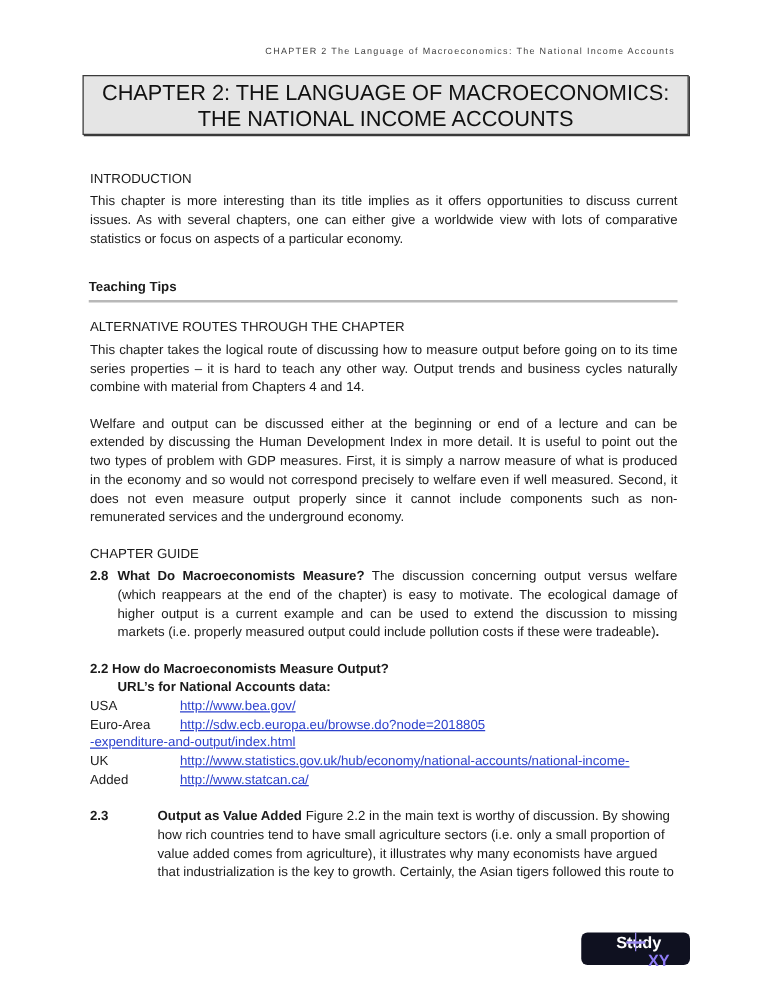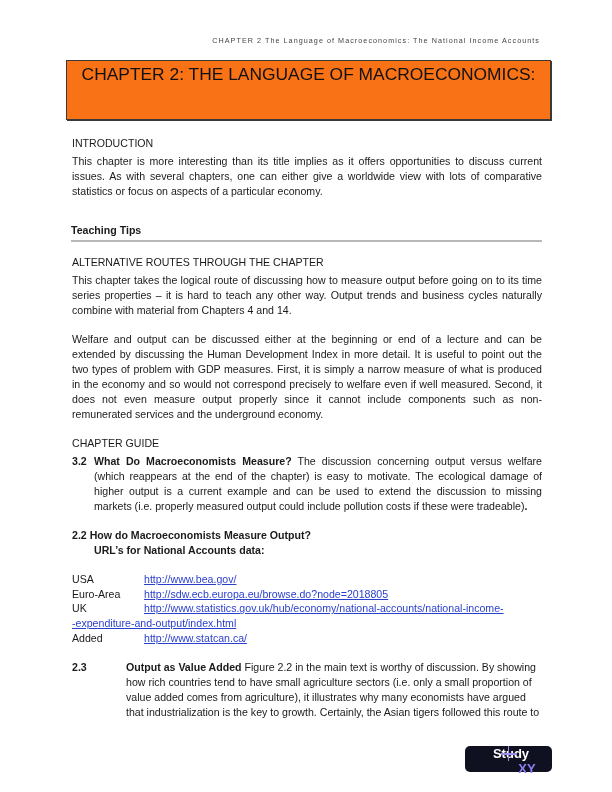--- a/index.html
+++ b/index.html
@@ -23,22 +23,22 @@
       text-align: right;
       font-size: 7.2px;
       letter-spacing: 1.05px;
       color: #444;
     }
     .title-box {
       position: absolute;
       left: 66px;
       top: 60px;
       width: 485px;
-      height: 60px;
-      background: #f97316;
+      height: 48px;
+      background: #e5e5e5;
       border: 1px solid #3a3a3a;
       box-shadow: 1px 1px 0 #3a3a3a;
       text-align: center;
       font-size: 17.4px;
       line-height: 21px;
       padding-top: 3px;
       box-sizing: border-box;
       color: #111;
     }
     .content {
@@ -67,21 +67,21 @@
       width: 22px;
       flex: none;
       font-weight: bold;
     }
     .numbered .body {
       flex: 1;
     }
     .bold { font-weight: bold; }
     .url-table {
       margin-left: 0;
-      margin-top: 14px;
+      margin-top: 0;
     }
     .url-row {
       display: flex;
       line-height: 14.7px;
     }
     .url-row .country {
       width: 72px;
       flex: none;
     }
     .url-row a, .url-cont {
@@ -130,57 +130,58 @@
     }
     .studyxy .xy { color: #8f7cf5; padding-left: 32px; }
   </style>
 </head>
 <body>
 
 <div class="running-header">CHAPTER 2   The Language of Macroeconomics: The National Income Accounts</div>
 
 <div class="title-box">
   <div>CHAPTER 2: THE LANGUAGE OF MACROECONOMICS:</div>
+  <div>THE NATIONAL INCOME ACCOUNTS</div>
 </div>
 
 <div class="content">
   <p class="sec-label">INTRODUCTION</p>
   <p class="justify" style="margin-top:3px;">This chapter is more interesting than its title implies as it offers opportunities to discuss current issues. As with several chapters, one can either give a worldwide view with lots of comparative statistics or focus on aspects of a particular economy.</p>
 
   <div class="teaching-tips">Teaching Tips</div>
 
   <p class="sec-label" style="margin-top:13px;">ALTERNATIVE ROUTES THROUGH THE CHAPTER</p>
   <p class="justify" style="margin-top:3px;">This chapter takes the logical route of discussing how to measure output before going on to its time series properties – it is hard to teach any other way. Output trends and business cycles naturally combine with material from Chapters 4 and 14.</p>
   <p class="justify" style="margin-top:14px;">Welfare and output can be discussed either at the beginning or end of a lecture and can be extended by discussing the Human Development Index in more detail. It is useful to point out the two types of problem with GDP measures. First, it is simply a narrow measure of what is produced in the economy and so would not correspond precisely to welfare even if well measured. Second, it does not even measure output properly since it cannot include components such as non-remunerated services and the underground economy.</p>
 
   <p class="sec-label" style="margin-top:14px;">CHAPTER GUIDE</p>
 
   <div class="numbered" style="margin-top:3px;">
-    <span class="num">3.2</span>
+    <span class="num">2.8</span>
     <p class="body justify"><span class="bold">What Do Macroeconomists Measure?</span><span> The discussion concerning output versus welfare (which reappears at the end of the chapter) is easy to motivate. The ecological damage of higher output is a current example and can be used to extend the discussion to missing markets (i.e. properly measured output could include pollution costs if these were tradeable)</span><span class="bold">.</span></p>
   </div>
 
   <p class="bold" style="margin-top:14px;">2.2 How do Macroeconomists Measure Output?</p>
   <p class="sub-heading">URL’s for National Accounts data:</p>
 
   <div class="url-table">
     <div class="url-row">
       <span class="country">USA</span>
       <a>http://www.bea.gov/</a>
     </div>
     <div class="url-row">
       <span class="country">Euro-Area</span>
       <a>http://sdw.ecb.europa.eu/browse.do?node=2018805</a>
     </div>
     <div class="url-row">
+      <a class="url-cont">-expenditure-and-output/index.html</a>
+    </div>
+    <div class="url-row">
       <span class="country">UK</span>
       <a>http://www.statistics.gov.uk/hub/economy/national-accounts/national-income-</a>
-    </div>
-    <div class="url-row">
-      <a class="url-cont">-expenditure-and-output/index.html</a>
     </div>
     <div class="url-row">
       <span class="country">Added</span>
       <a>http://www.statcan.ca/</a>
     </div>
   </div>
 
   <div class="numbered" style="margin-top:14px;gap:32px;">
     <span class="num">2.3</span>
     <p class="body"><span class="bold">Output as Value Added</span><span> Figure 2.2 in the main text is worthy of discussion. By showing how rich countries tend to have small agriculture sectors (i.e. only a small proportion of value added comes from agriculture), it illustrates why many economists have argued that industrialization is the key to growth. Certainly, the Asian tigers followed this route to</span></p>

